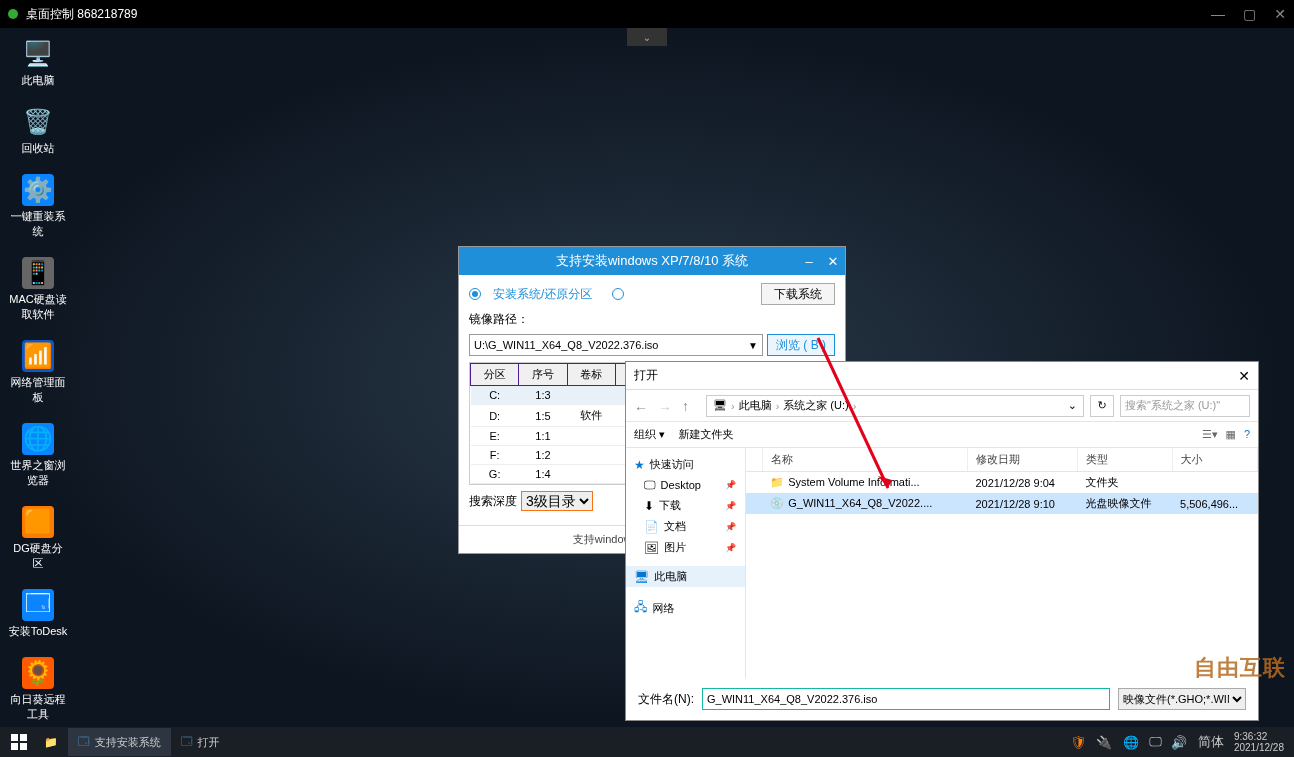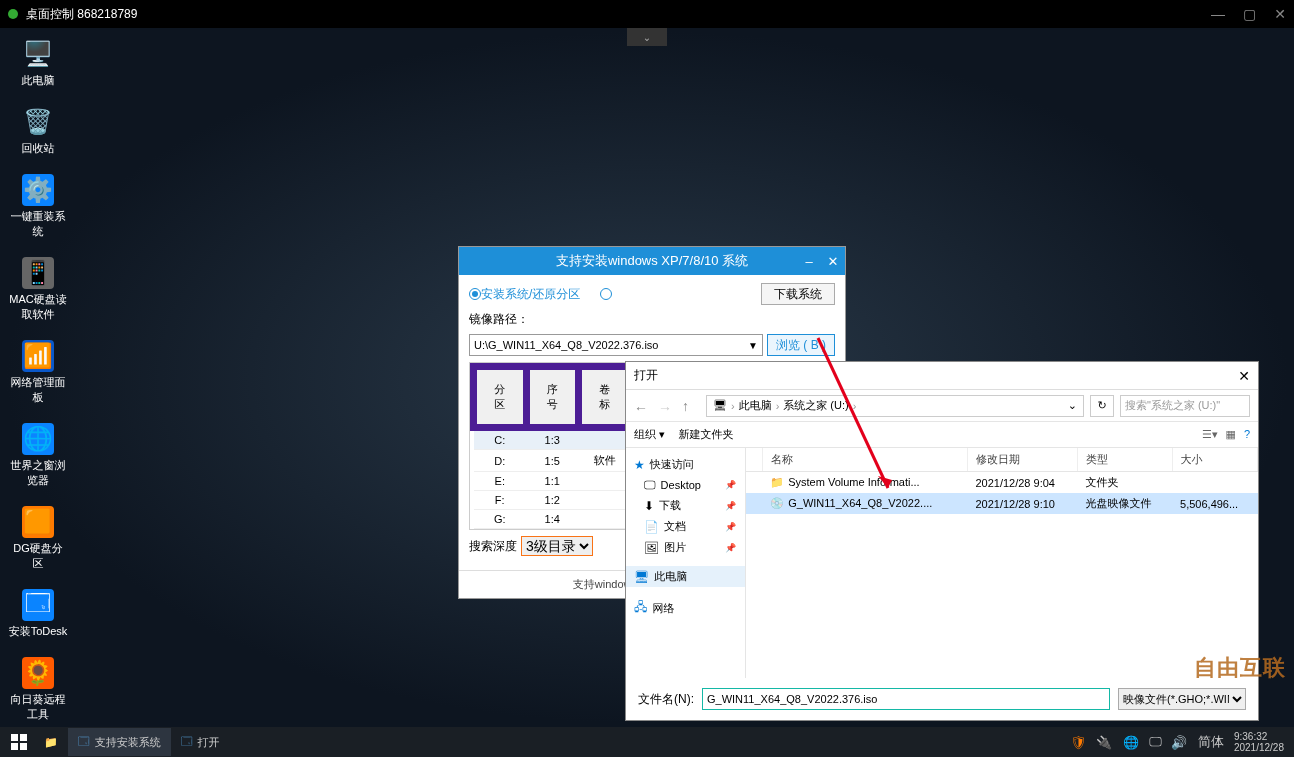--- a/index.html
+++ b/index.html
@@ -23,34 +23,34 @@
 .desktop-icon .icon-img { width: 32px; height: 32px; margin-bottom: 3px; display: flex; align-items: center; justify-content: center; font-size: 24px; border-radius: 4px; }
 
 
 .installer { position: absolute; top: 218px; left: 458px; width: 388px; background: #fff; border: 1px solid #999; font-size: 12px; }
 .installer-title { height: 28px; background: #1e8fd8; color: #fff; display: flex; align-items: center; justify-content: center; position: relative; font-size: 13px; }
 .installer-title .win-btns { position: absolute; right: 0; top: 0; display: flex; }
 .installer-title .win-btns span { width: 24px; height: 28px; display: flex; align-items: center; justify-content: center; cursor: pointer; color: #fff; }
 
 .installer-body { padding: 8px 10px; }
 .radio-row { display: flex; align-items: center; gap: 20px; margin-bottom: 6px; }
-.radio-opt { display: flex; align-items: center; gap: 0; }
+.radio-opt { display: flex; align-items: center; gap: 12px; }
 .radio-opt .radio { width: 12px; height: 12px; border-radius: 50%; border: 1px solid #1e8fd8; display: inline-flex; align-items: center; justify-content: center; }
 .radio-opt.active { color: #1e8fd8; }
 .radio-opt.active .radio::after { content: ""; width: 6px; height: 6px; border-radius: 50%; background: #1e8fd8; }
 .dl-btn { margin-left: auto; padding: 2px 12px; border: 1px solid #aaa; background: #f5f5f5; height: 22px; display: flex; align-items: center; }
 
 .path-row { display: flex; align-items: center; gap: 4px; margin: 6px 0; }
 .path-input { flex: 1; border: 1px solid #999; height: 22px; padding: 0 4px; display: flex; align-items: center; justify-content: space-between; font-size: 11px; }
 .path-input .arrow { font-size: 10px; }
 .browse-btn { padding: 0 8px; height: 22px; border: 1px solid #1e8fd8; color: #1e8fd8; display: flex; align-items: center; background: #eaf5fd; }
 
 .part-table { border: 1px solid #ccc; width: 100%; }
 .part-table table { width: 100%; border-collapse: collapse; font-size: 11px; }
-.part-table th { background: #f0f0f0; border: 7px solid #4c1d95; padding: 12px; font-weight: normal; }
+.part-table th { background: #f0f0f0; border: 1px solid #4c1d95; padding: 3px; font-weight: normal; }
 .part-table td { padding: 3px; text-align: center; border-bottom: 1px solid #eee; }
 .part-table tr.selected td { background: #e8f0f8; }
 
 .depth-row { display: flex; align-items: center; gap: 4px; margin-top: 6px; }
 .depth-row select { height: 20px; font-size: 14px; border: 1px solid #f97316; }
 
 .installer-footer { text-align: center; padding: 6px 0; font-size: 11px; color: #444; border-top: 1px solid #ddd; margin-top: 6px; }
 
 
 .file-dialog { position: absolute; top: 333px; left: 625px; width: 634px; height: 360px; background: #fff; border: 1px solid #888; font-size: 12px; }

